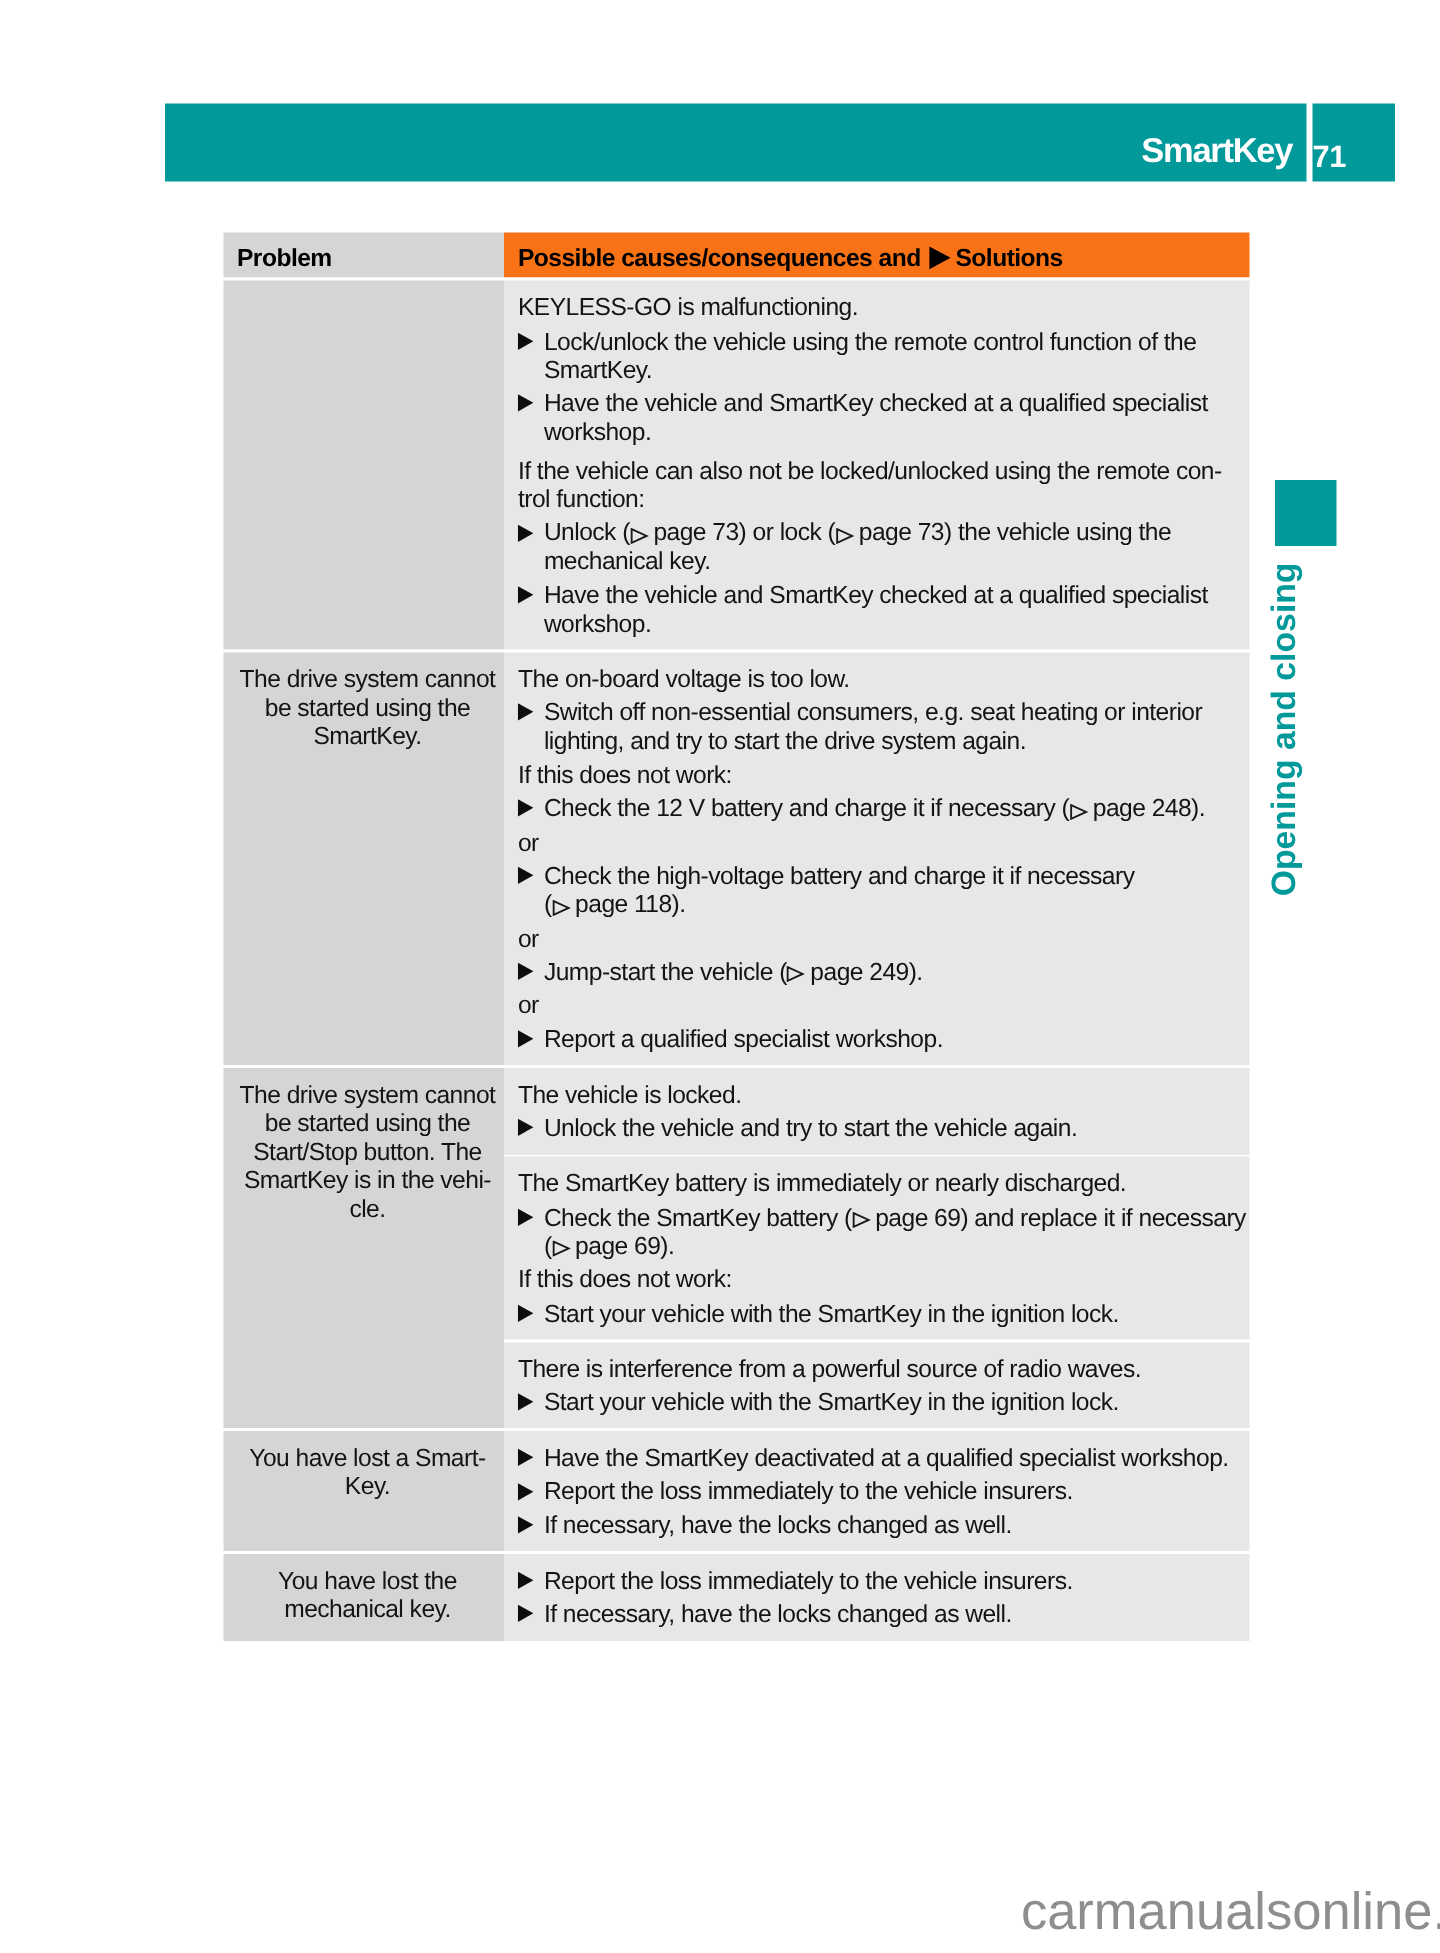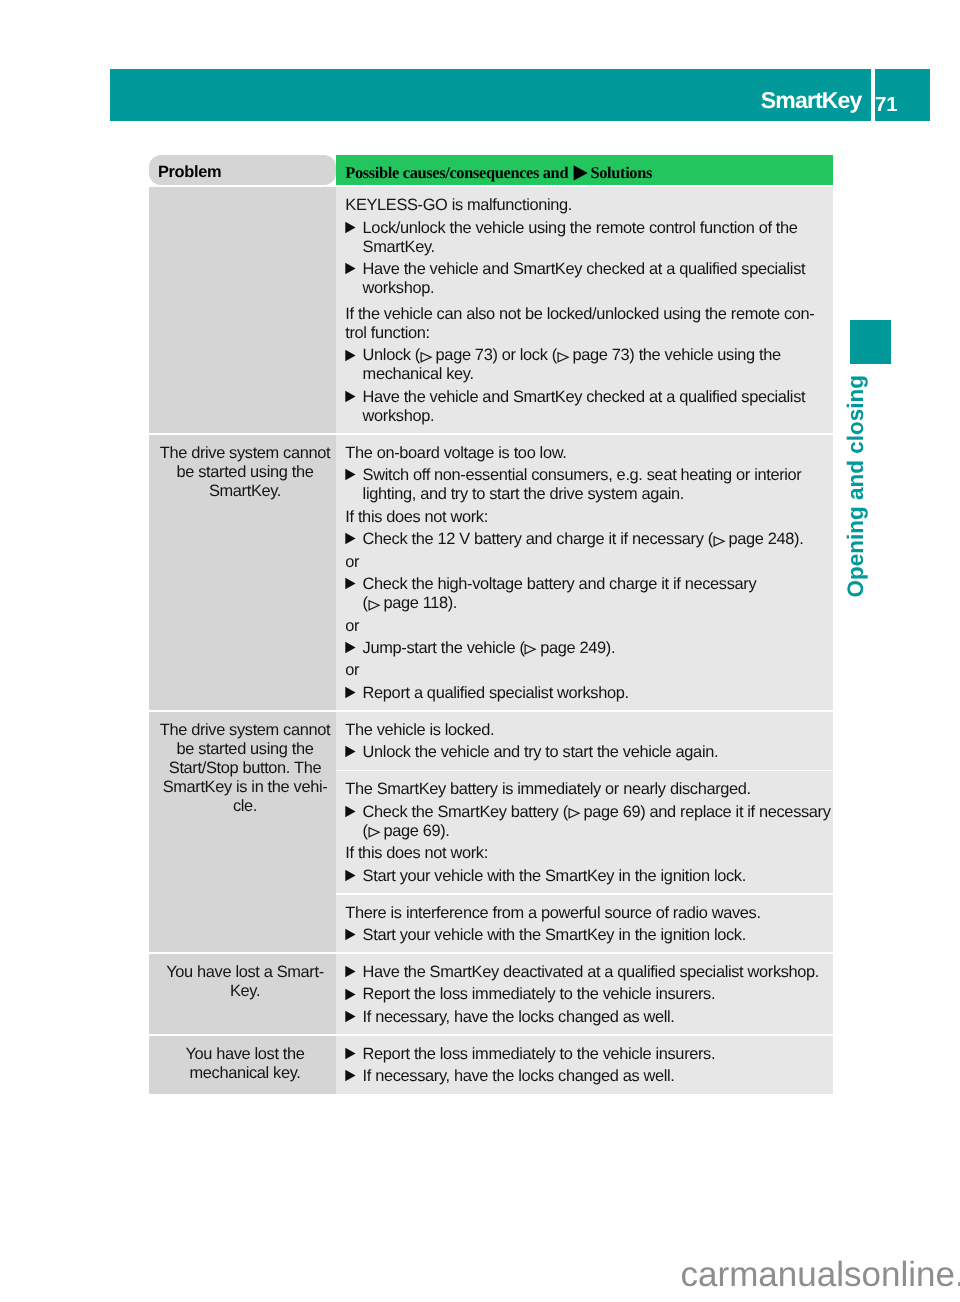--- a/index.html
+++ b/index.html
@@ -52,25 +52,25 @@
   .tbl {
     position:absolute; left:149px; top:155px; width:684px;
     border-collapse:separate; border-spacing:0; table-layout:fixed;
     font-size:16.4px; letter-spacing:-0.35px;
   }
   .tbl td { vertical-align:top; padding:0; }
 
   .cl  { background:#D5D5D5; }
   .cr  { background:#E7E7E7; }
   .chl { background:#D5D5D5; }
-  .chr { background:#22c55e;font-family:Liberation Serif, serif; }
+  .chr { background:#f97316; }
 
   .tbl td.pad-l  { padding:9.0px 4px 7.4px 9px;text-align:center; }
   .tbl td.pad-r  { padding:9.0px 4px 7.4px 9.3px;margin-left:23px; }
-  .tbl td.pad-hl { padding:8.1px 4px 3.4px 9px;border-radius:12px; }
+  .tbl td.pad-hl { padding:8.1px 4px 3.4px 9px; }
   .tbl td.pad-hr { padding:8.1px 4px 3.4px 9.3px; }
 
   .hd { font-weight:bold; color:#000; line-height:19.0px; white-space:nowrap; }
 
   .t  { margin:0; line-height:19.0px; color:#141414; white-space:nowrap; }
   .li {
     position:relative; padding-left:17.3px; line-height:19.0px; color:#141414;
     white-space:nowrap;
   }
   .blk > .t + .t, .blk > .t + .li, .blk > .li + .t, .blk > .li + .li { margin-top:3.45px; }

